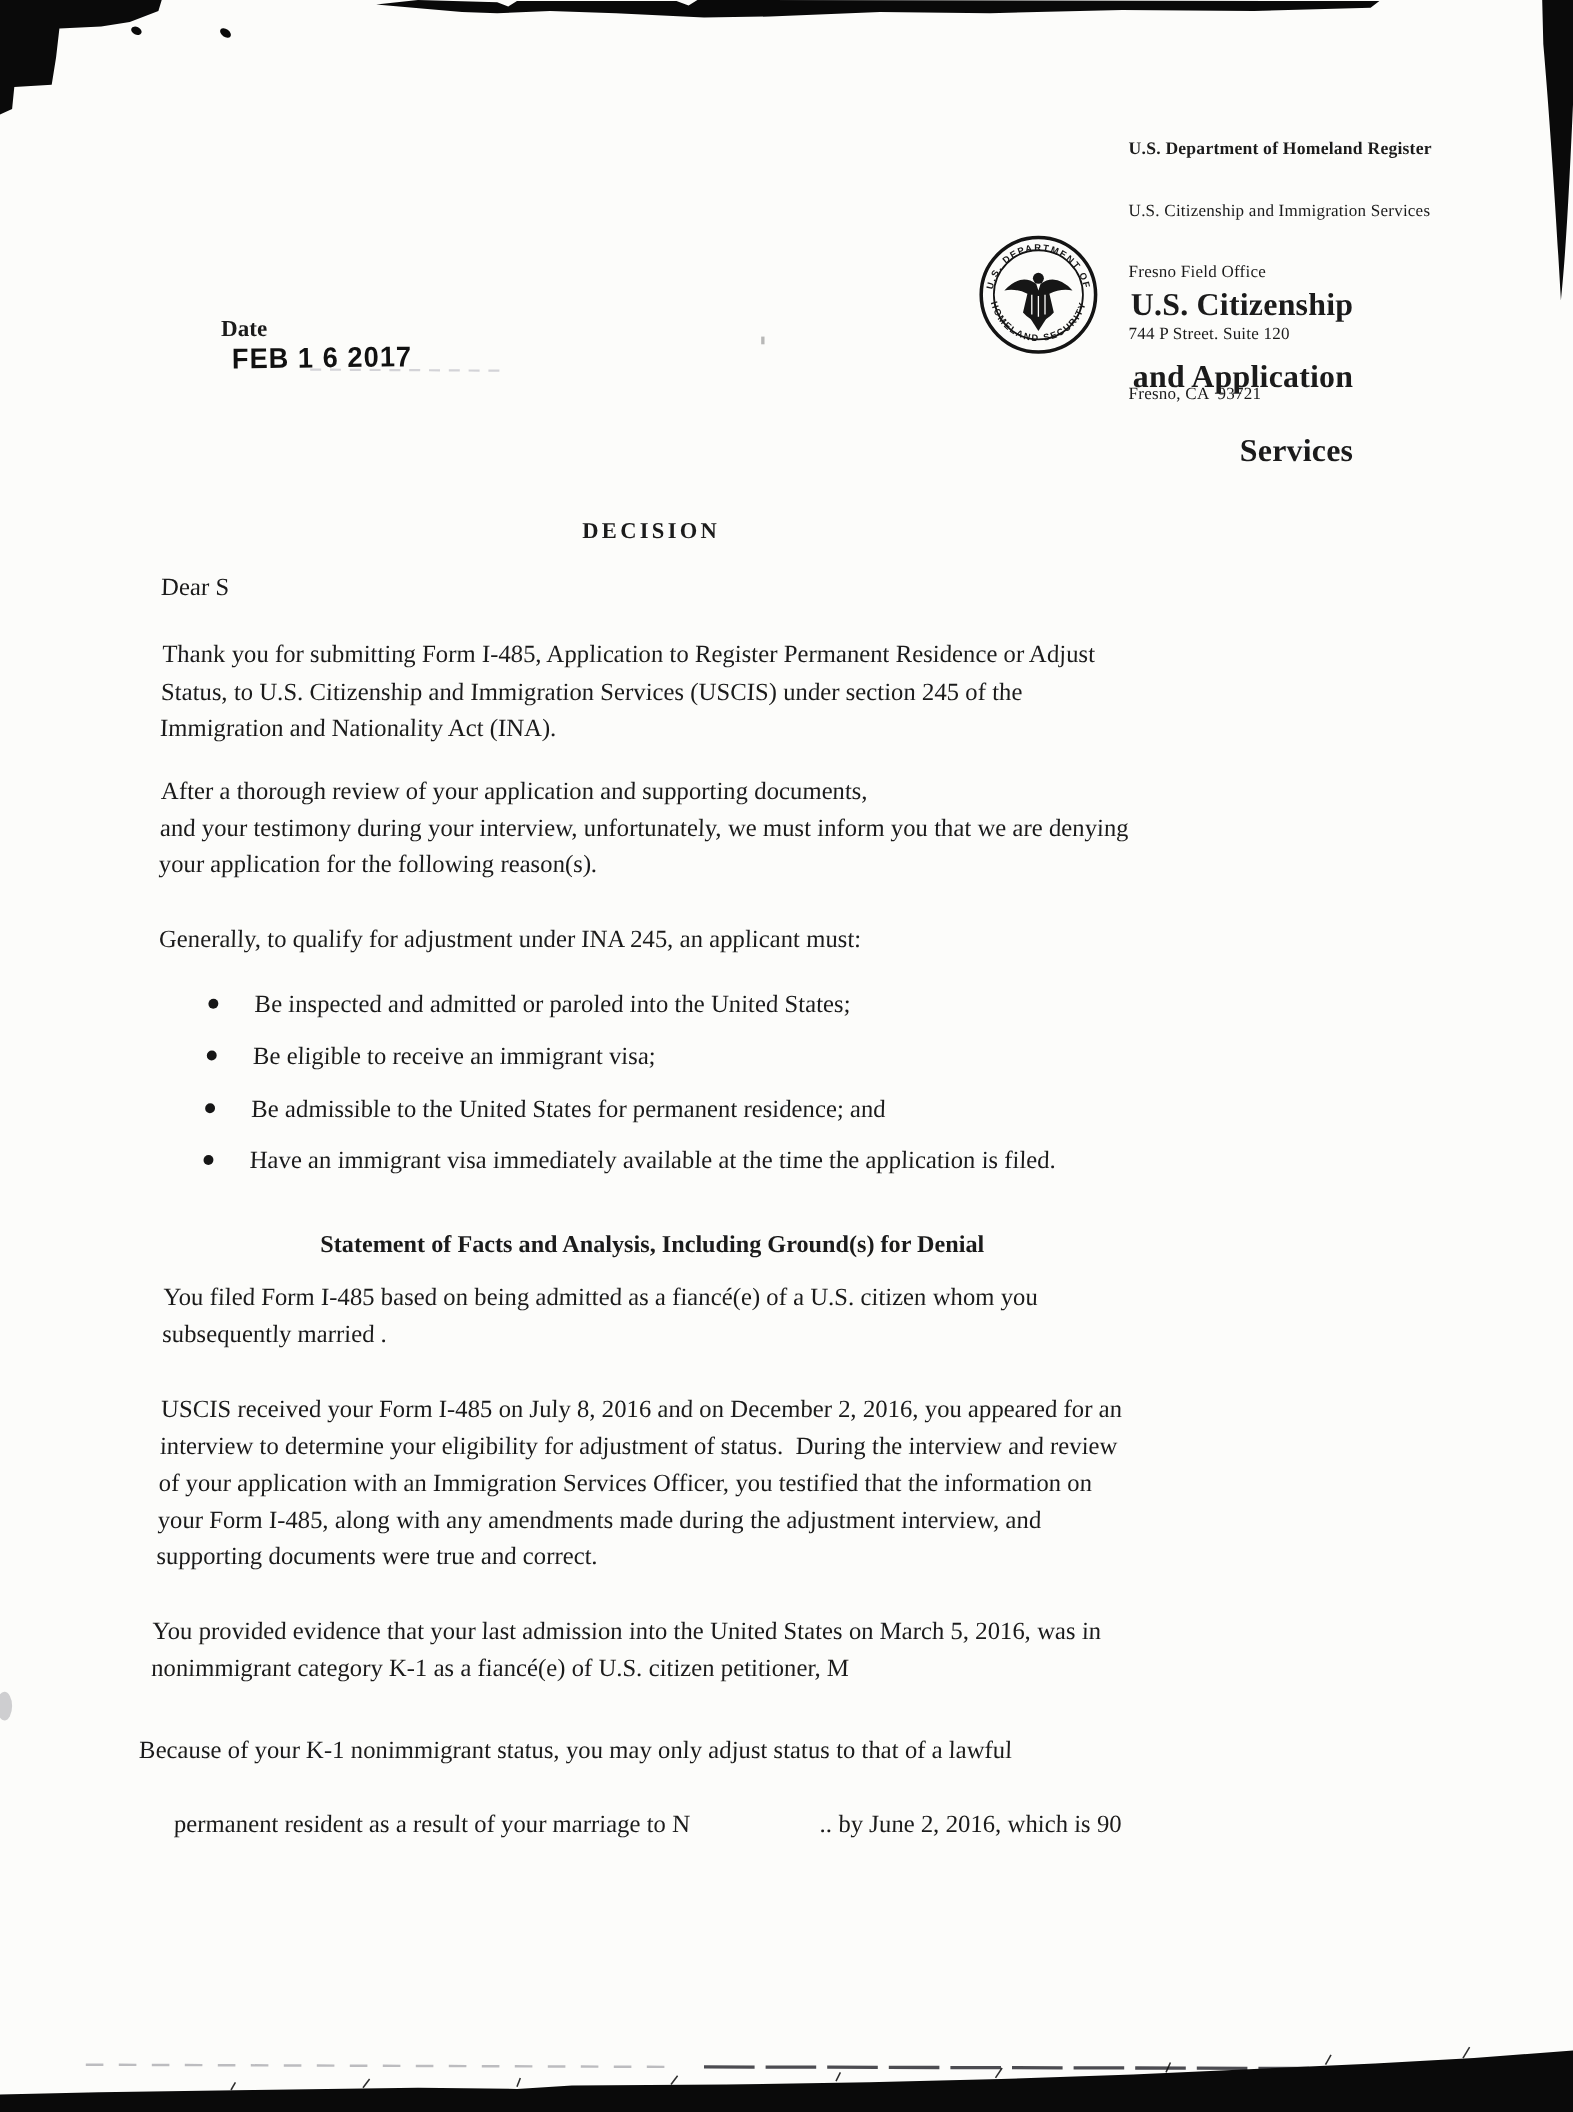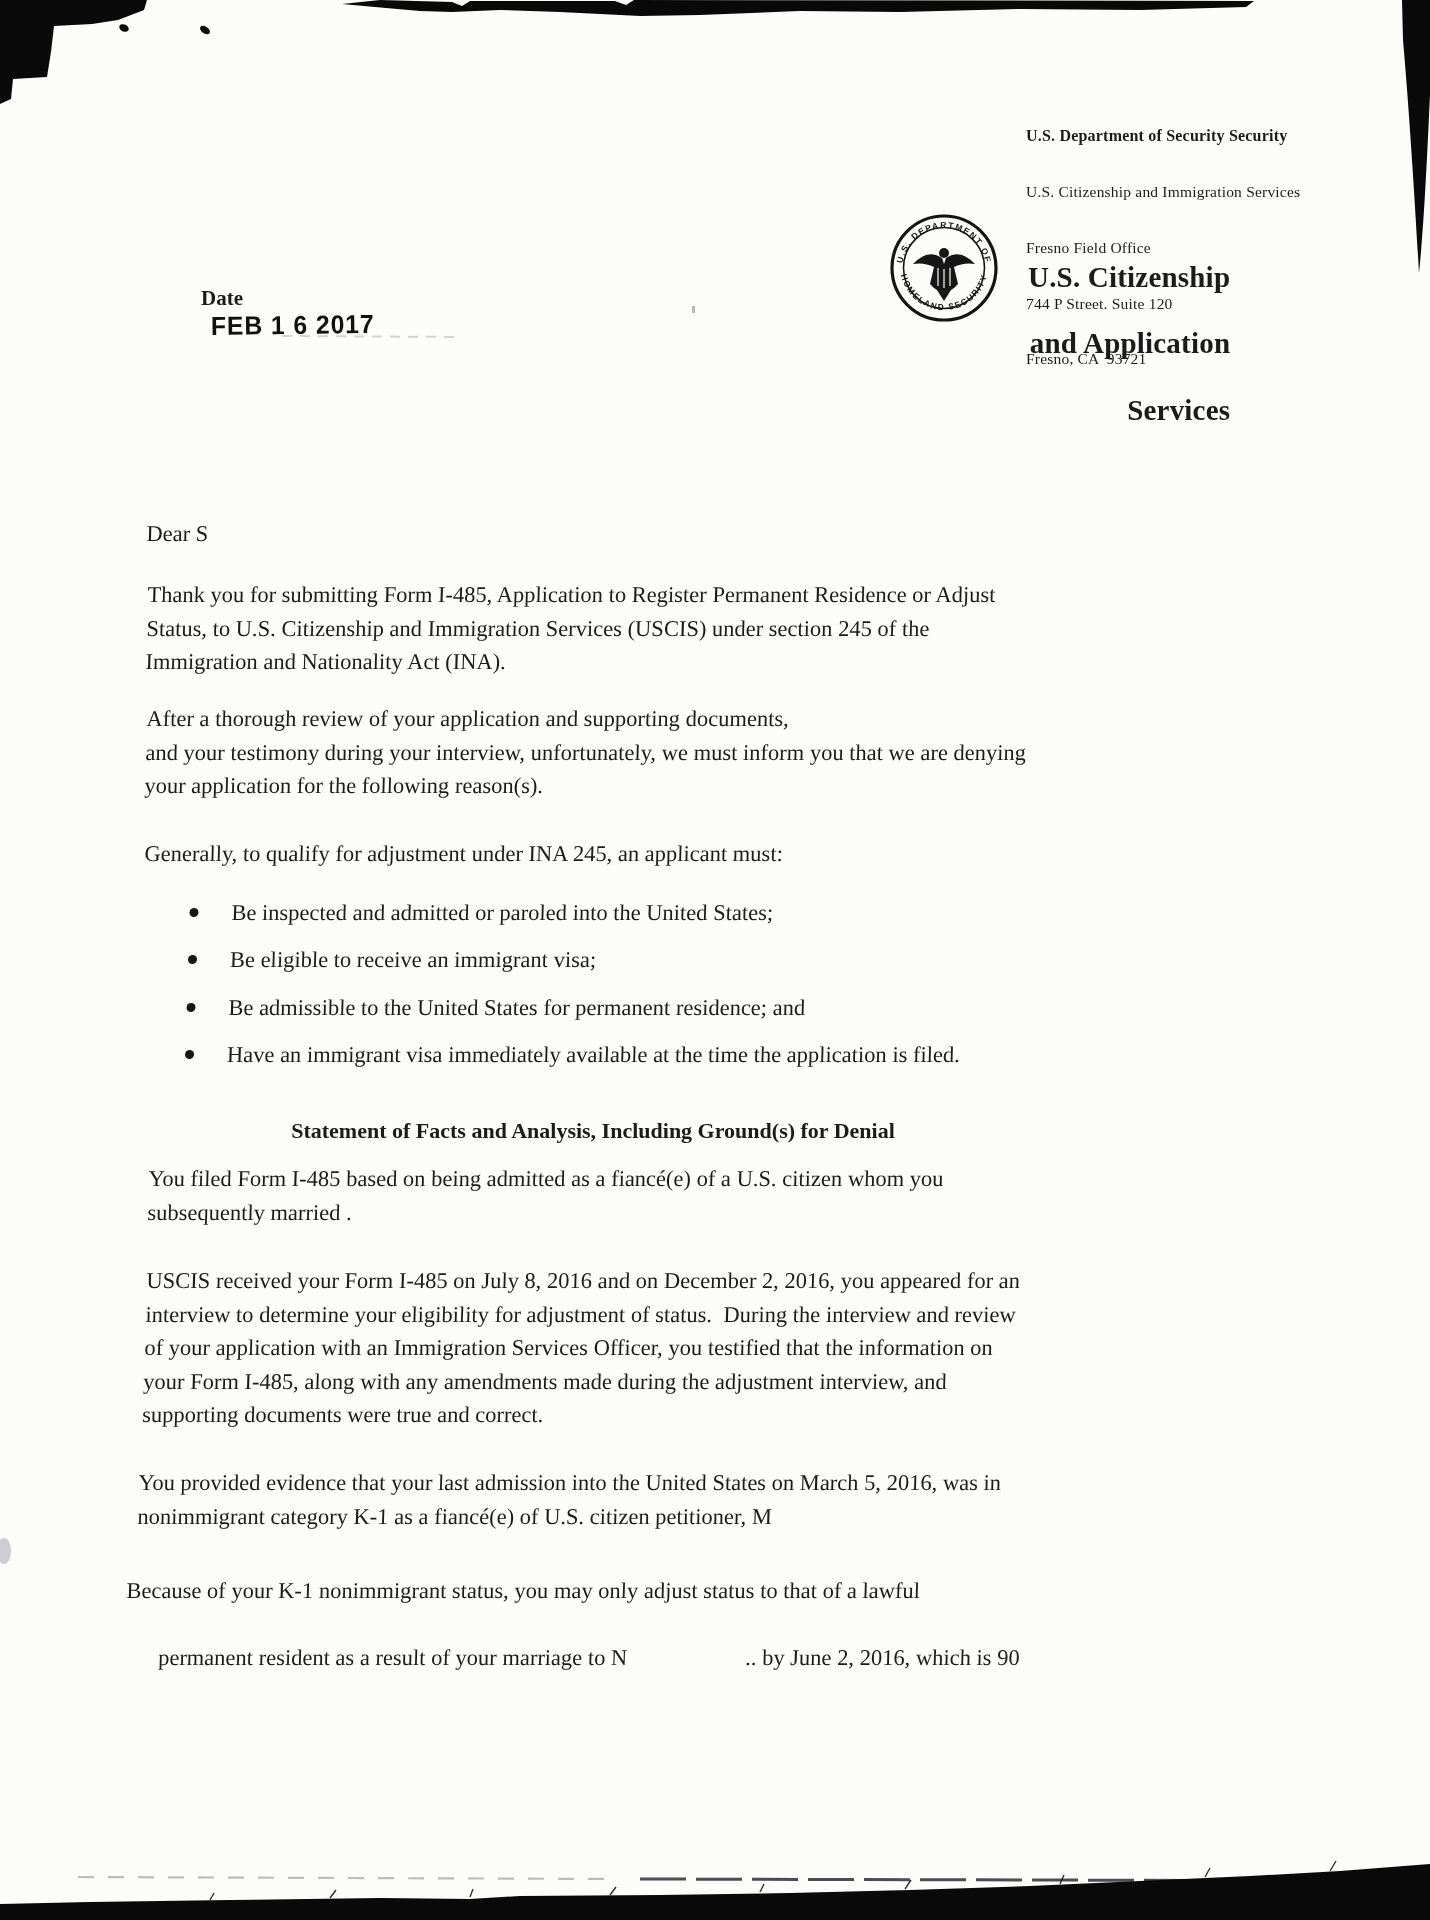--- a/index.html
+++ b/index.html
@@ -93,21 +93,21 @@
       <line x1="610" y1="1895" x2="616" y2="1887"></line>
       <line x1="760" y1="1892" x2="764" y2="1884"></line>
       <line x1="905" y1="1889" x2="911" y2="1880"></line>
       <line x1="1060" y1="1884" x2="1064" y2="1875"></line>
       <line x1="1205" y1="1877" x2="1210" y2="1868"></line>
       <line x1="1330" y1="1871" x2="1336" y2="1861"></line>
     </g>
   </svg>
 
   <div class="lh-block">
-    <div class="lh-dept">U.S. Department of Security Security</div>
+    <div class="lh-dept">U.S. Department of Homeland Register</div>
     <div>U.S. Citizenship and Immigration Services</div>
     <div class="lh-office">Fresno Field Office</div>
     <div>744 P Street. Suite 120</div>
     <div>Fresno, CA  93721</div>
   </div>
 
   <div class="seal-wrap">
     <svg width="112" height="112" viewBox="0 0 112 112">
       <circle cx="56" cy="56" r="52" fill="none" stroke="#141414" stroke-width="3.2"></circle>
       <circle cx="56" cy="56" r="40.5" fill="none" stroke="#141414" stroke-width="1.6"></circle>
@@ -134,20 +134,21 @@
     <div>U.S. Citizenship</div>
     <div>and Application</div>
     <div>Services</div>
   </div>
 
   <div class="dateline">
     <span class="date-label">Date</span>
     <span class="date-stamp">FEB 1 6 2017</span>
   </div>
 
+  <div class="decision-title">DECISION</div>
 
   <div class="salutation bodytext line skew">Dear S</div>
 
   <div class="blk bodytext skew p1">
     <div class="line">Thank you for submitting Form I-485, Application to Register Permanent Residence or Adjust</div>
     <div class="line">Status, to U.S. Citizenship and Immigration Services (USCIS) under section 245 of the</div>
     <div class="line">Immigration and Nationality Act (INA).</div>
   </div>
 
   <div class="blk bodytext skew p2">

